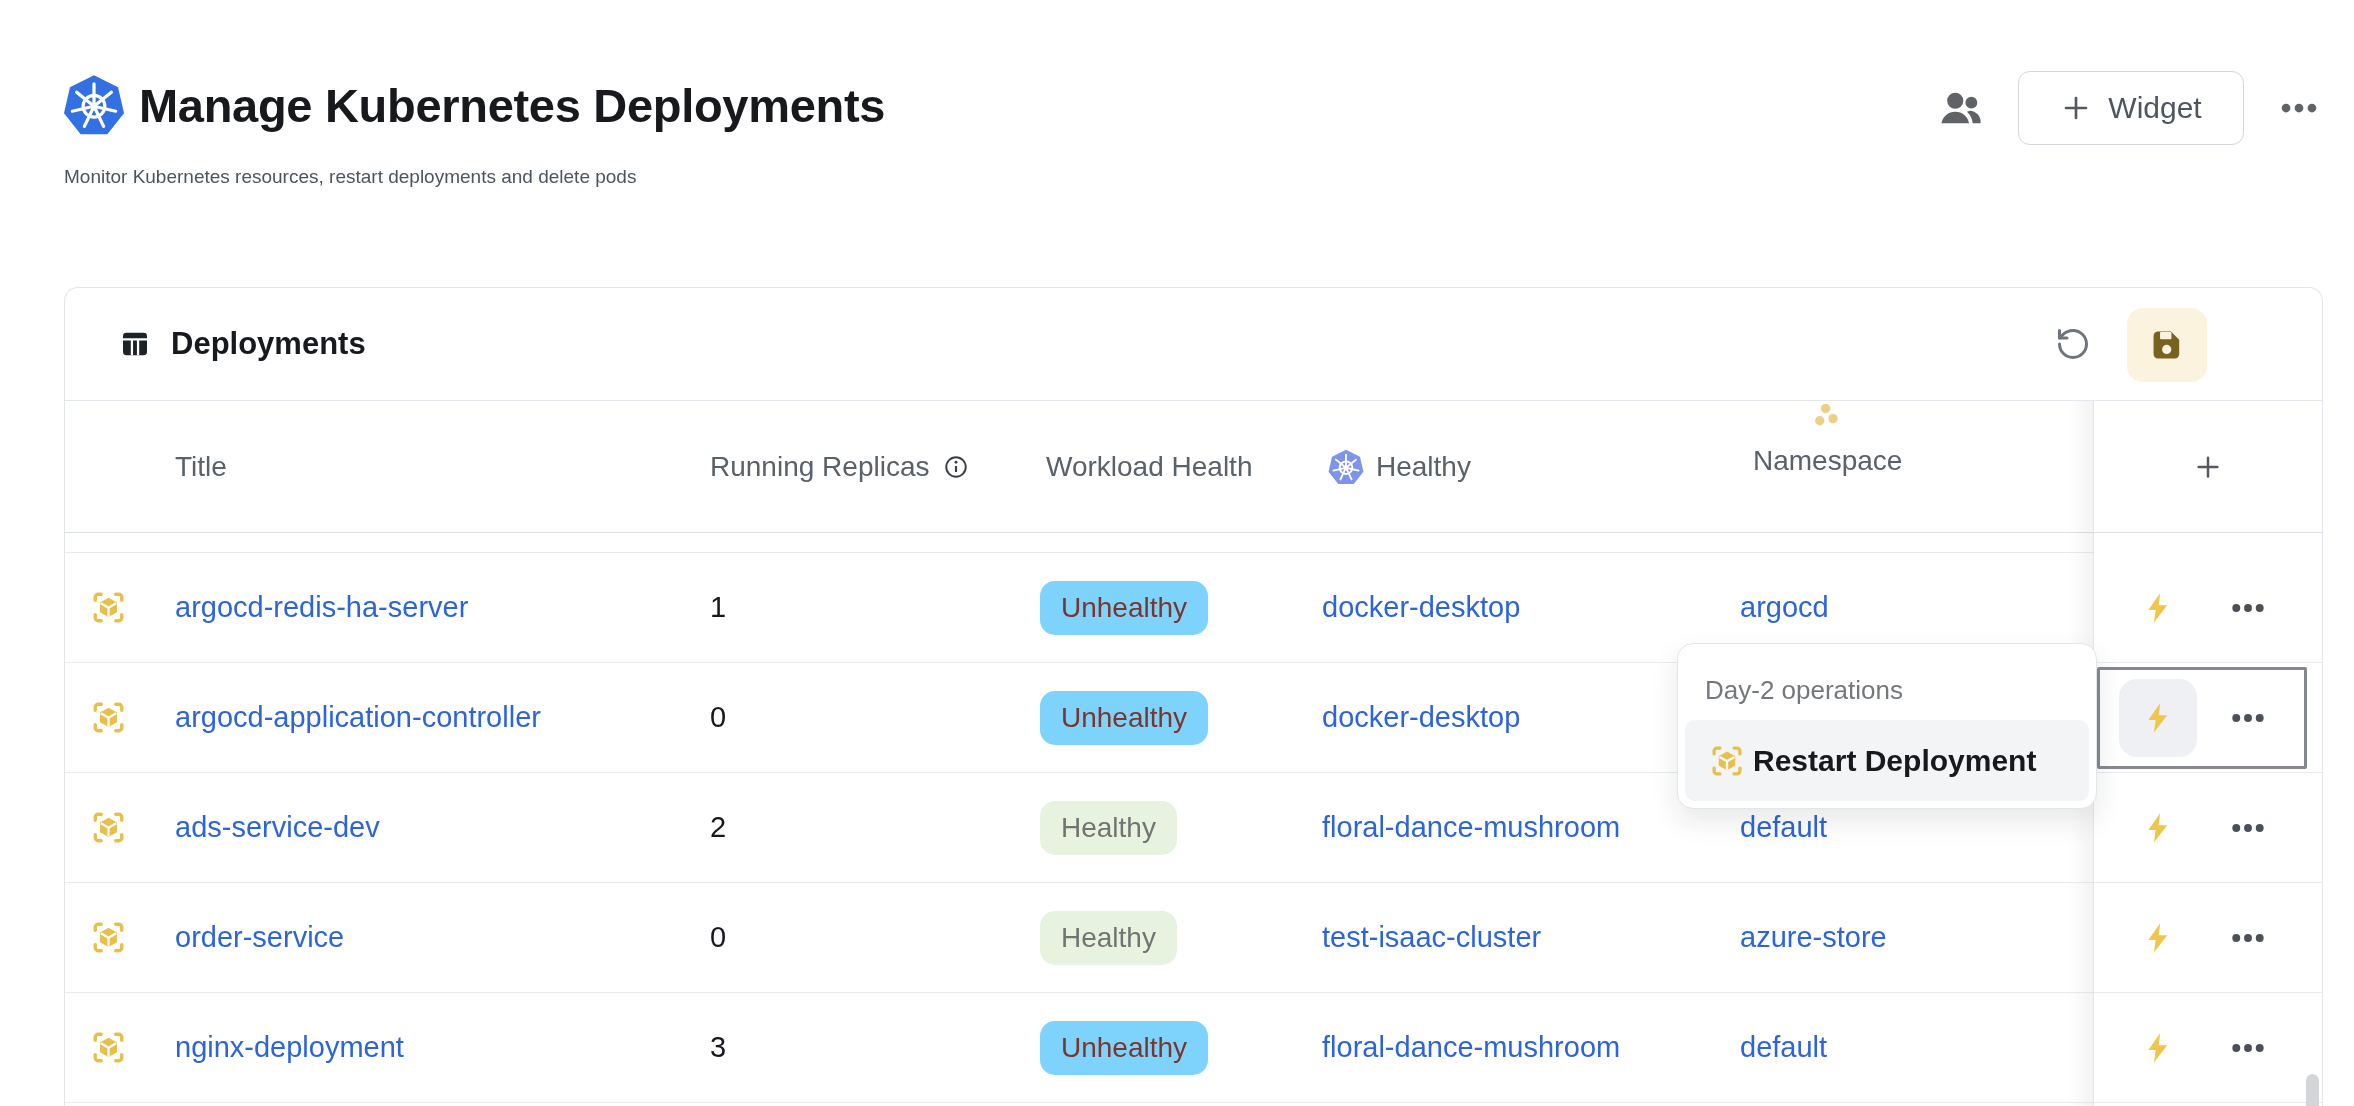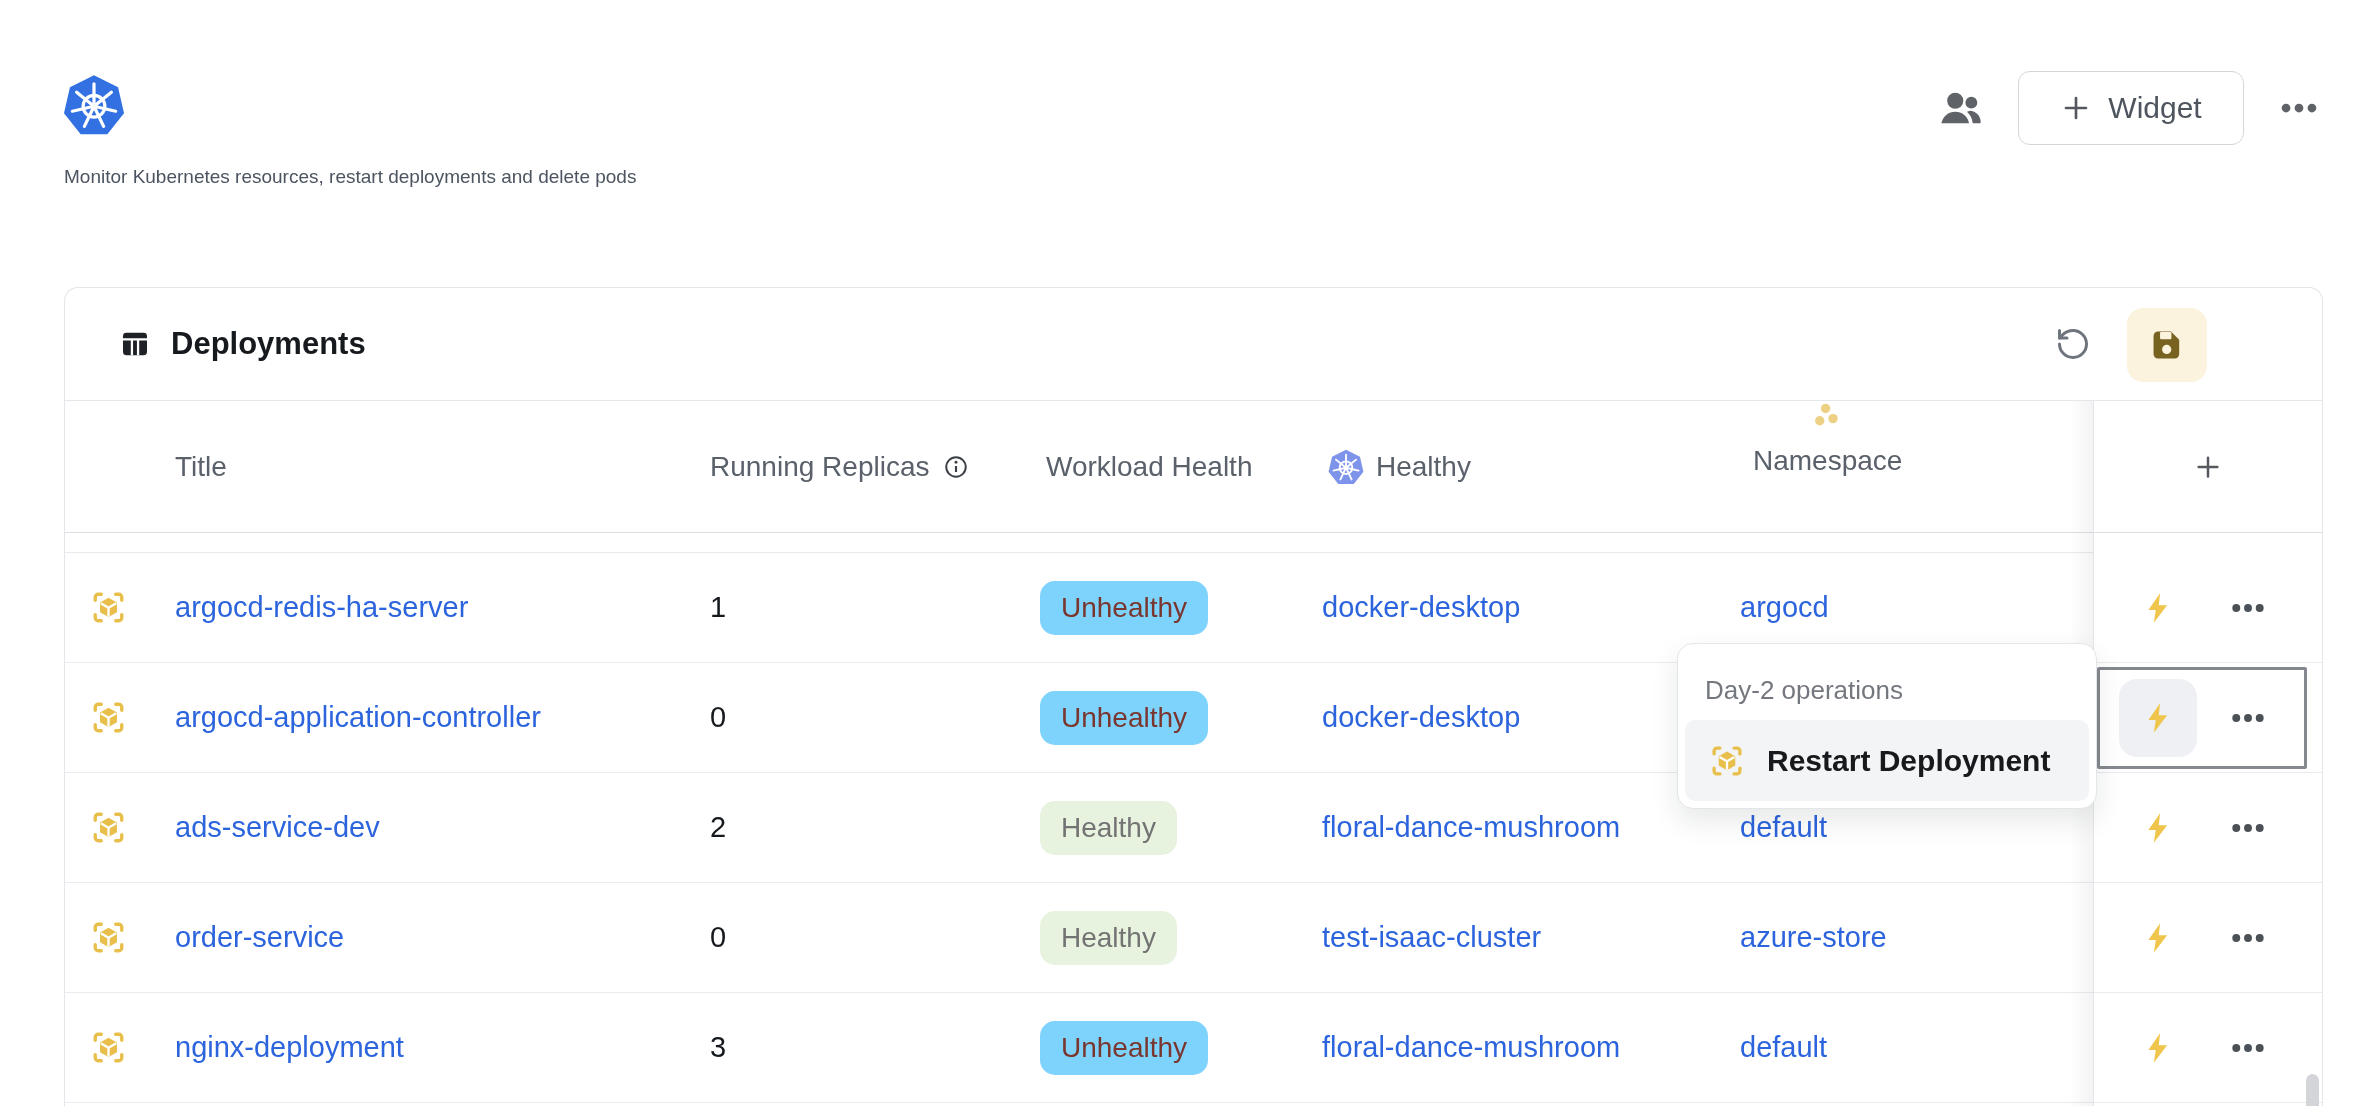--- a/index.html
+++ b/index.html
@@ -75,21 +75,21 @@
   .row.selected .sel-box{display:block;position:absolute;left:2032px;top:4px;width:210px;height:102px;
     border:3px solid #85898f;border-radius:2px;box-sizing:border-box;}
   .row.selected .bolt-bg{display:block;position:absolute;left:2054px;top:16px;width:78px;height:78px;
     border-radius:18px;background:#eef0f3;}
 
   
   .popup{position:absolute;left:1677px;top:643px;width:420px;height:166px;background:#fff;
     border:1px solid #e3e5e9;border-radius:16px;box-shadow:0 12px 28px rgba(23,26,31,0.10);z-index:20;box-sizing:border-box;}
   .popup-label{position:absolute;left:27px;top:31px;font-size:26px;color:#74787e;}
   .popup-item{position:absolute;left:7px;right:7px;top:76px;bottom:7px;background:#f3f4f6;border-radius:10px;
-    display:flex;align-items:center;padding-left:24px;gap:22px;cursor:pointer;}
+    display:flex;align-items:center;padding-left:24px;gap:8px;cursor:pointer;}
   .popup-item svg{width:36px;height:36px;color:#e8bf4b;}
   .popup-item .lbl{font-size:30px;font-weight:600;color:#17191d;}
 
   
   .scroll-thumb{position:absolute;left:2306px;top:1074px;width:13px;height:32px;background:#d3d5d9;border-radius:7px 7px 0 0;cursor:pointer;}
 </style>
 </head>
 <body>
 
 <svg width="0" height="0" style="position:absolute" aria-hidden="true">
@@ -152,20 +152,21 @@
     <symbol id="i-bolt" viewBox="0 0 24 24">
       <path d="M13.4 2.2 5.6 13.3h4.9l-1.3 8.5 8.9-11.7h-5.6z" fill="currentColor"></path>
     </symbol>
   </defs>
 </svg>
 
 <div class="page-title-row">
   <svg class="ic k8s-logo">
       <use href="#i-k8s"></use>
     </svg>
+  <h1 class="page-title">Manage Kubernetes Deployments</h1>
 </div>
 <div class="page-subtitle">Monitor Kubernetes resources, restart deployments and delete pods</div>
 
 <div class="hdr-actions">
   <span class="people-btn">
     <svg class="ic" width="46" height="46">
         <use href="#i-people"></use>
       </svg>
   </span>
   <button class="widget-btn">

